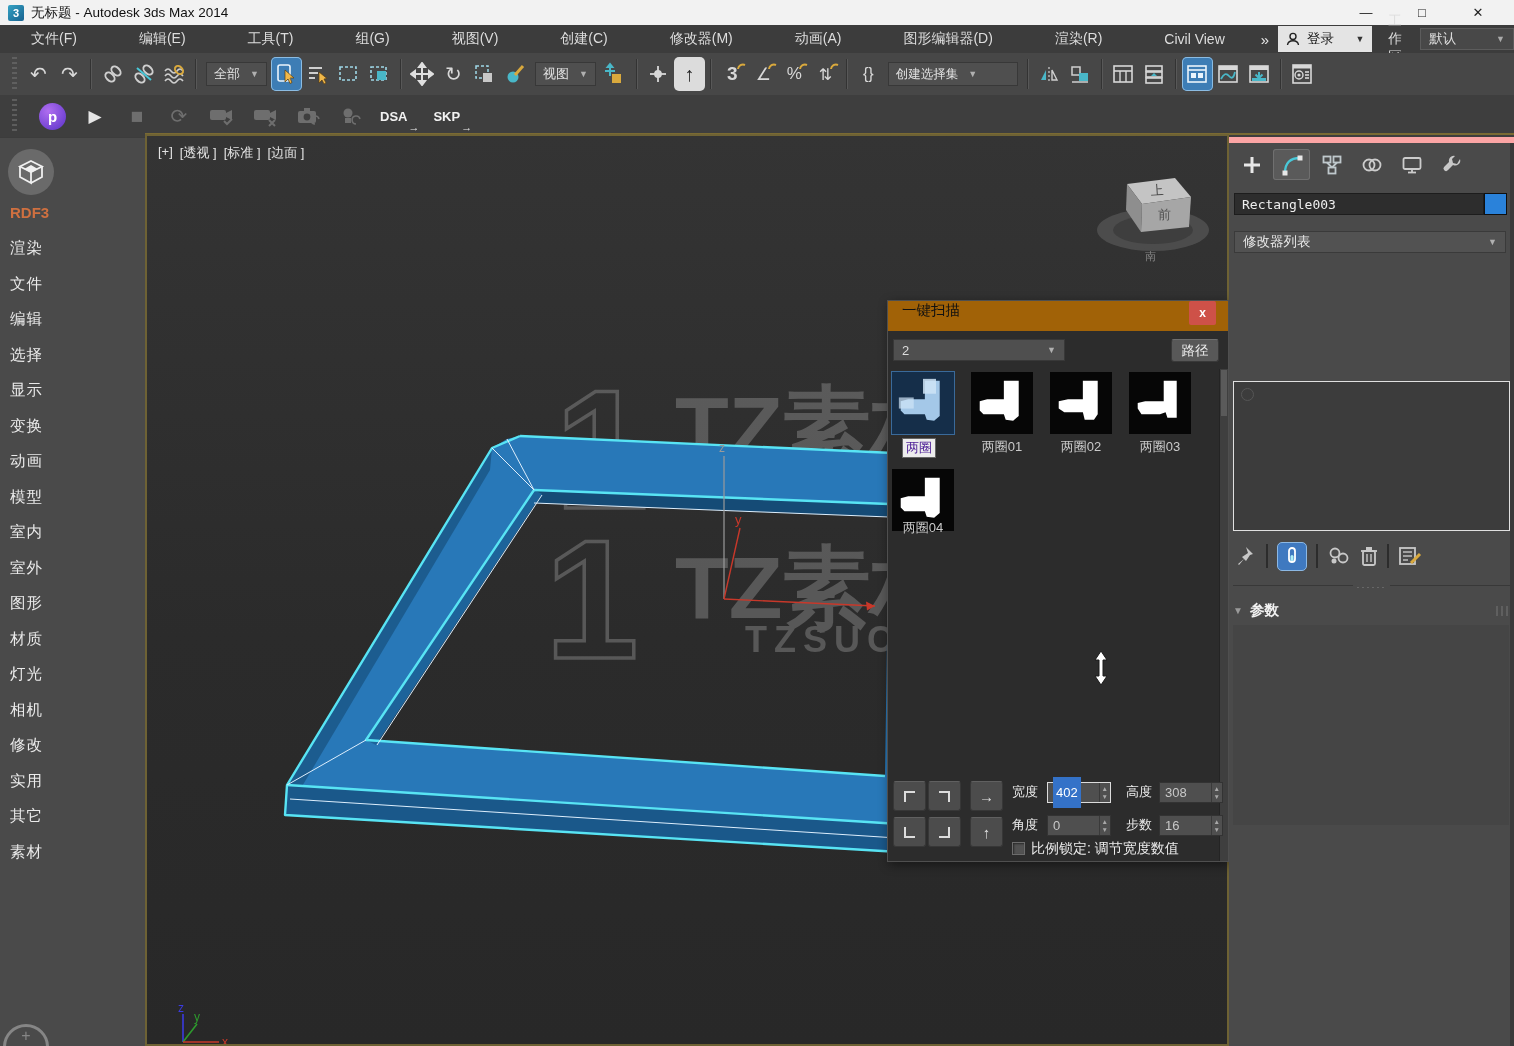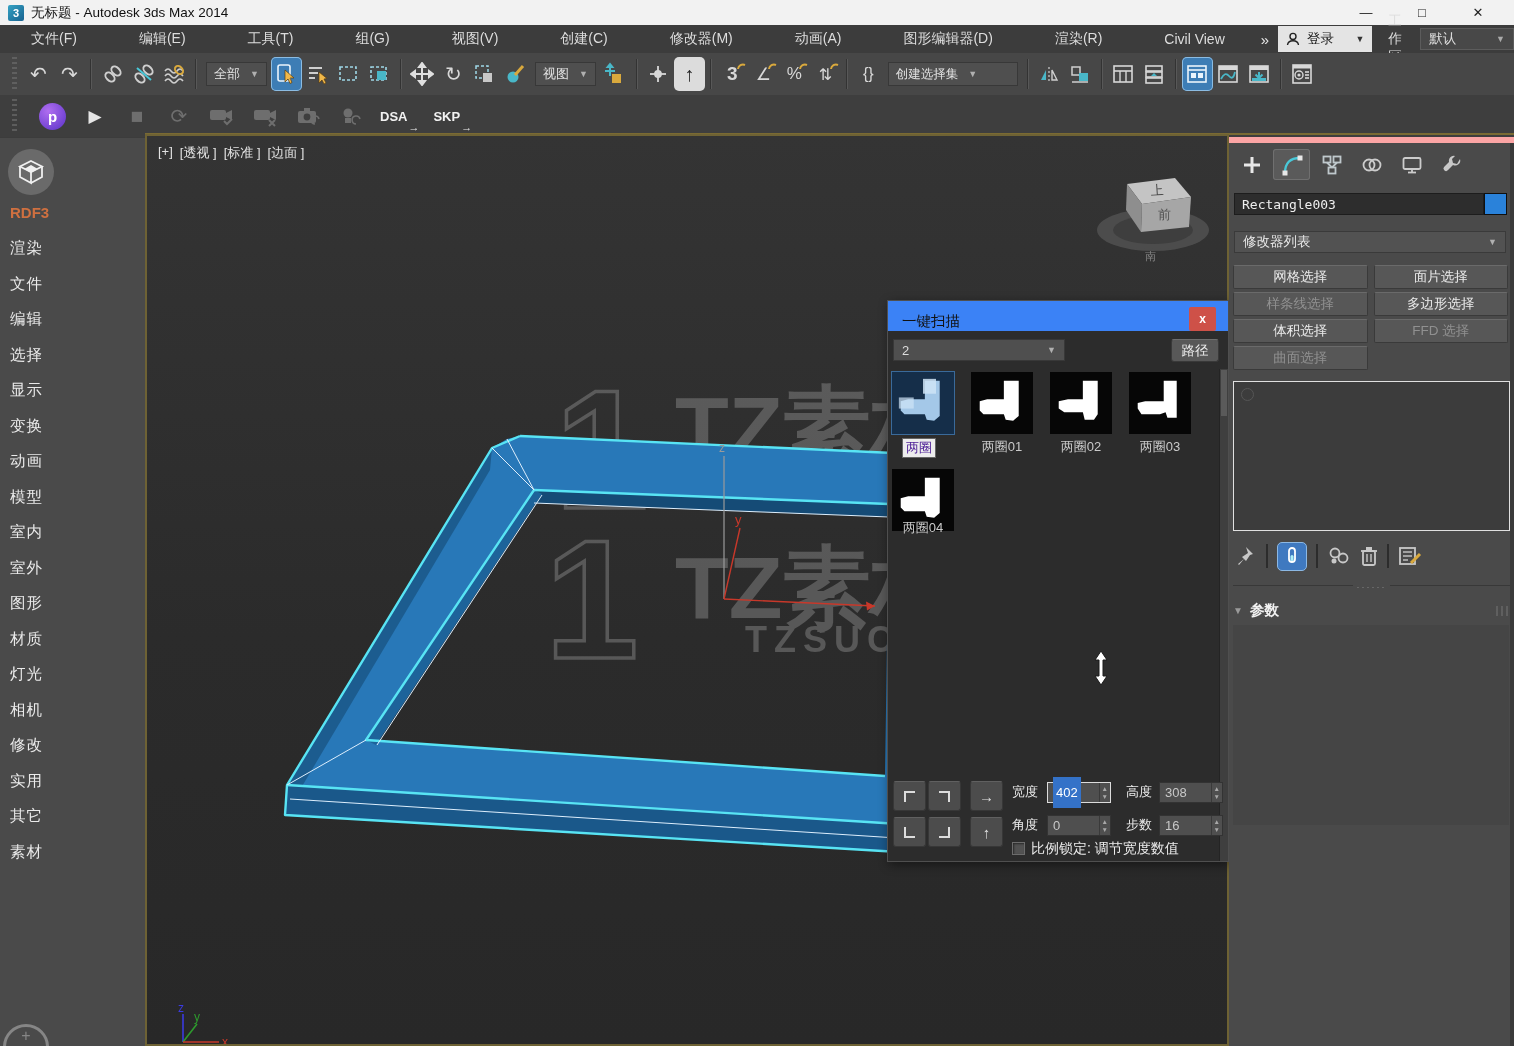--- a/index.html
+++ b/index.html
@@ -50,21 +50,21 @@
 .sb-item{color:#eaeaea;font-size:15.5px;line-height:22px;letter-spacing:1px}
 .sb-bottom-circle{position:absolute;left:3px;bottom:-24px;width:46px;height:46px;border:3px solid #9a9a9a;border-radius:50%;opacity:.75;display:flex;justify-content:center;color:#9a9a9a;font-size:16px}
 
 
 .viewport{position:absolute;left:145px;top:134px;width:1084px;height:912px;background:linear-gradient(#343434,#2b2b2b 55%,#282828);border:2px solid #6e6234;overflow:hidden}
 .vp-label{position:absolute;left:11px;top:8px;display:flex;gap:7px;font-size:13px;color:#e2e2e2;z-index:5}
 .scene{position:absolute;left:0;top:0}
 
 
 .dialog{position:absolute;left:887px;top:300px;width:342px;height:562px;background:#2c2c2c;border:1px solid #4f4f4f;box-shadow:2px 3px 10px rgba(0,0,0,.45)}
-.dlg-title{height:30px;background:#3b82f6;display:flex;align-items:flex-end;padding:0 12px 0 14px;font-size:14.5px;color:#111}
+.dlg-title{height:30px;background:#a16207;display:flex;align-items:flex-start;padding:0 12px 0 14px;font-size:14.5px;color:#111}
 .dlg-close{margin-left:auto;width:27px;height:24px;background:#ce5148;color:#fff;display:flex;align-items:center;justify-content:center;font-size:12px;font-weight:bold;border-radius:2px}
 .dlg-body{position:relative;height:530px}
 .dlg-dd{position:absolute;left:5px;top:8px;width:172px;height:22px;background:#4f4f4f;border:1px solid #383838;color:#ddd;font-size:13px;display:flex;align-items:center;padding:0 8px}
 .dlg-dd .arr{margin-left:auto;font-size:9px;color:#b0b0b0}
 .dlg-path{position:absolute;right:9px;top:8px;width:48px;height:23px;background:#585858;border:1px solid #393939;border-top-color:#6e6e6e;border-radius:3px;color:#eee;font-size:13.5px;display:flex;align-items:center;justify-content:center}
 .thumb{position:absolute;width:62px;height:62px;background:#060606;display:flex;align-items:center;justify-content:center}
 .thumb.sel{background:#152e49;outline:1px solid #3a6a9a}
 .thumb-label{position:absolute;width:70px;text-align:center;font-size:13px;color:#cacaca}
 .lbl-box{position:absolute;background:#ededed;color:#4c1d95;border:1px solid #666;font-size:13px;padding:0 3px}
 .dlg-scroll{position:absolute;right:0;top:38px;width:9px;height:492px;background:#3f3f3f;border-left:1px solid #242424}
@@ -675,30 +675,20 @@
     </div>
 
     <div class="cp-name">Rectangle003</div>
     <div class="cp-swatch"></div>
 
     <div class="cp-modlist">
       <span>修改器列表</span>
       <span class="arr">▼</span>
     </div>
 
-    <div class="cp-grid">
-      <div class="cp-btn">网格选择</div>
-      <div class="cp-btn">面片选择</div>
-      <div class="cp-btn dis">样条线选择</div>
-      <div class="cp-btn">多边形选择</div>
-      <div class="cp-btn">体积选择</div>
-      <div class="cp-btn dis">FFD 选择</div>
-      <div class="cp-btn dis">曲面选择</div>
-      <div style="visibility:hidden"></div>
-    </div>
 
     <div class="cp-stack">
         <div class="ghost"></div>
       </div>
 
     <div class="cp-tools">
       <svg width="20" height="22">
           <path d="M9 2 l7 7 -3 1 -4 6 -2 -2 -5 6 -1 -1 6 -5 -2 -2 6 -4 Z" fill="#c8c8c8"></path>
         </svg>
       <div class="vsep"></div>

